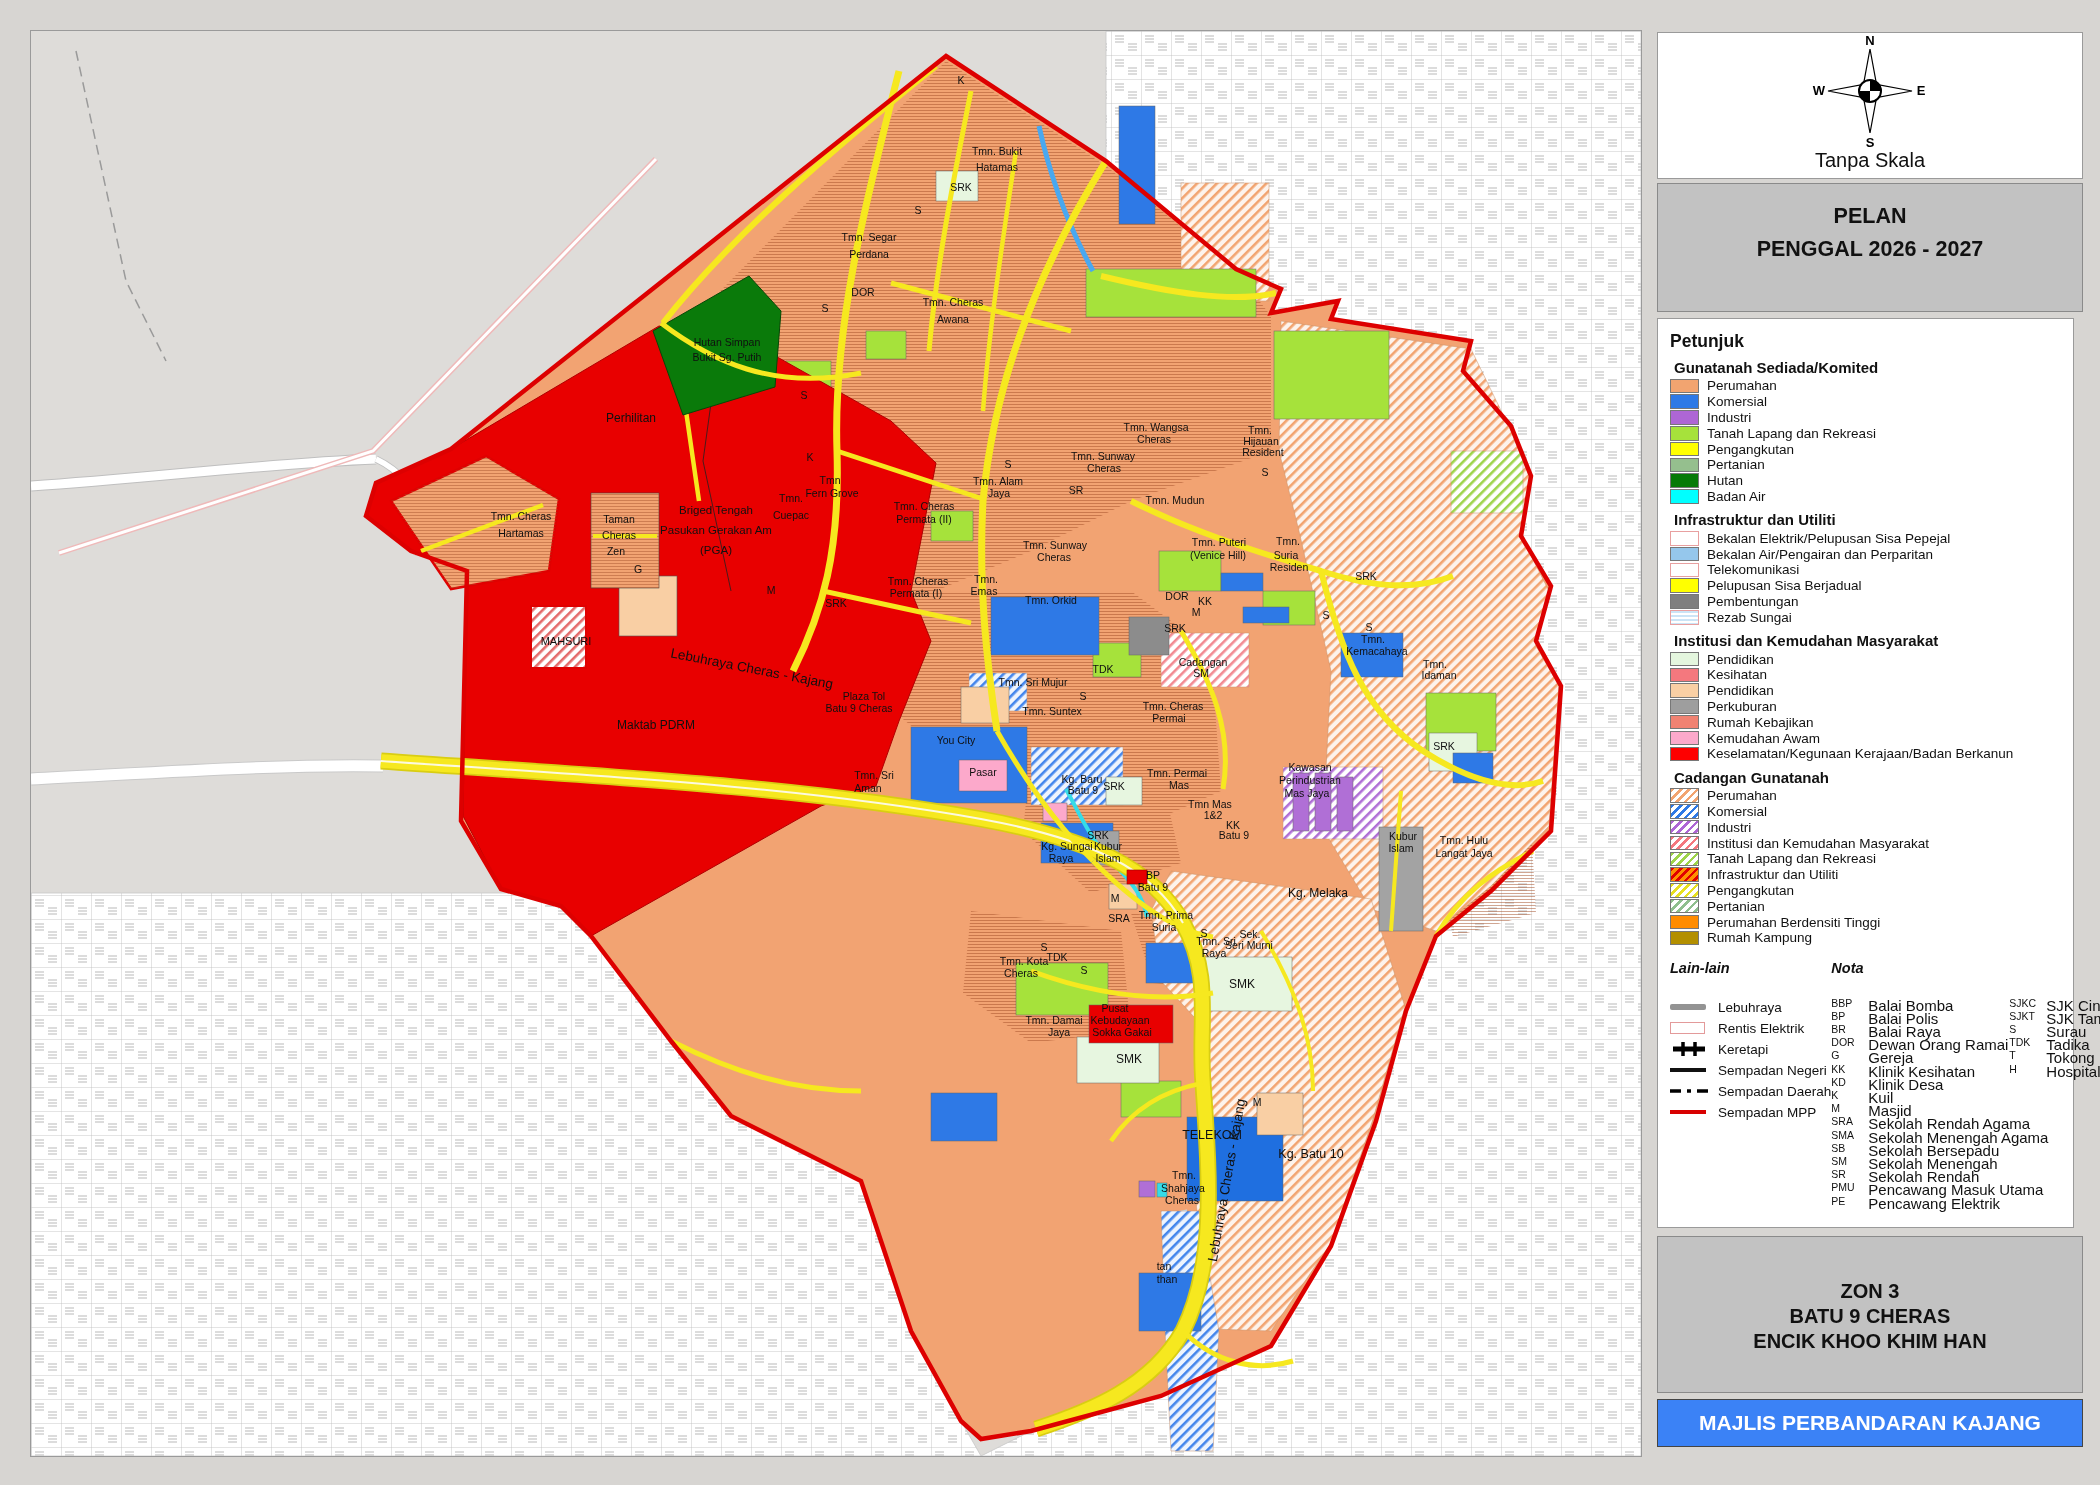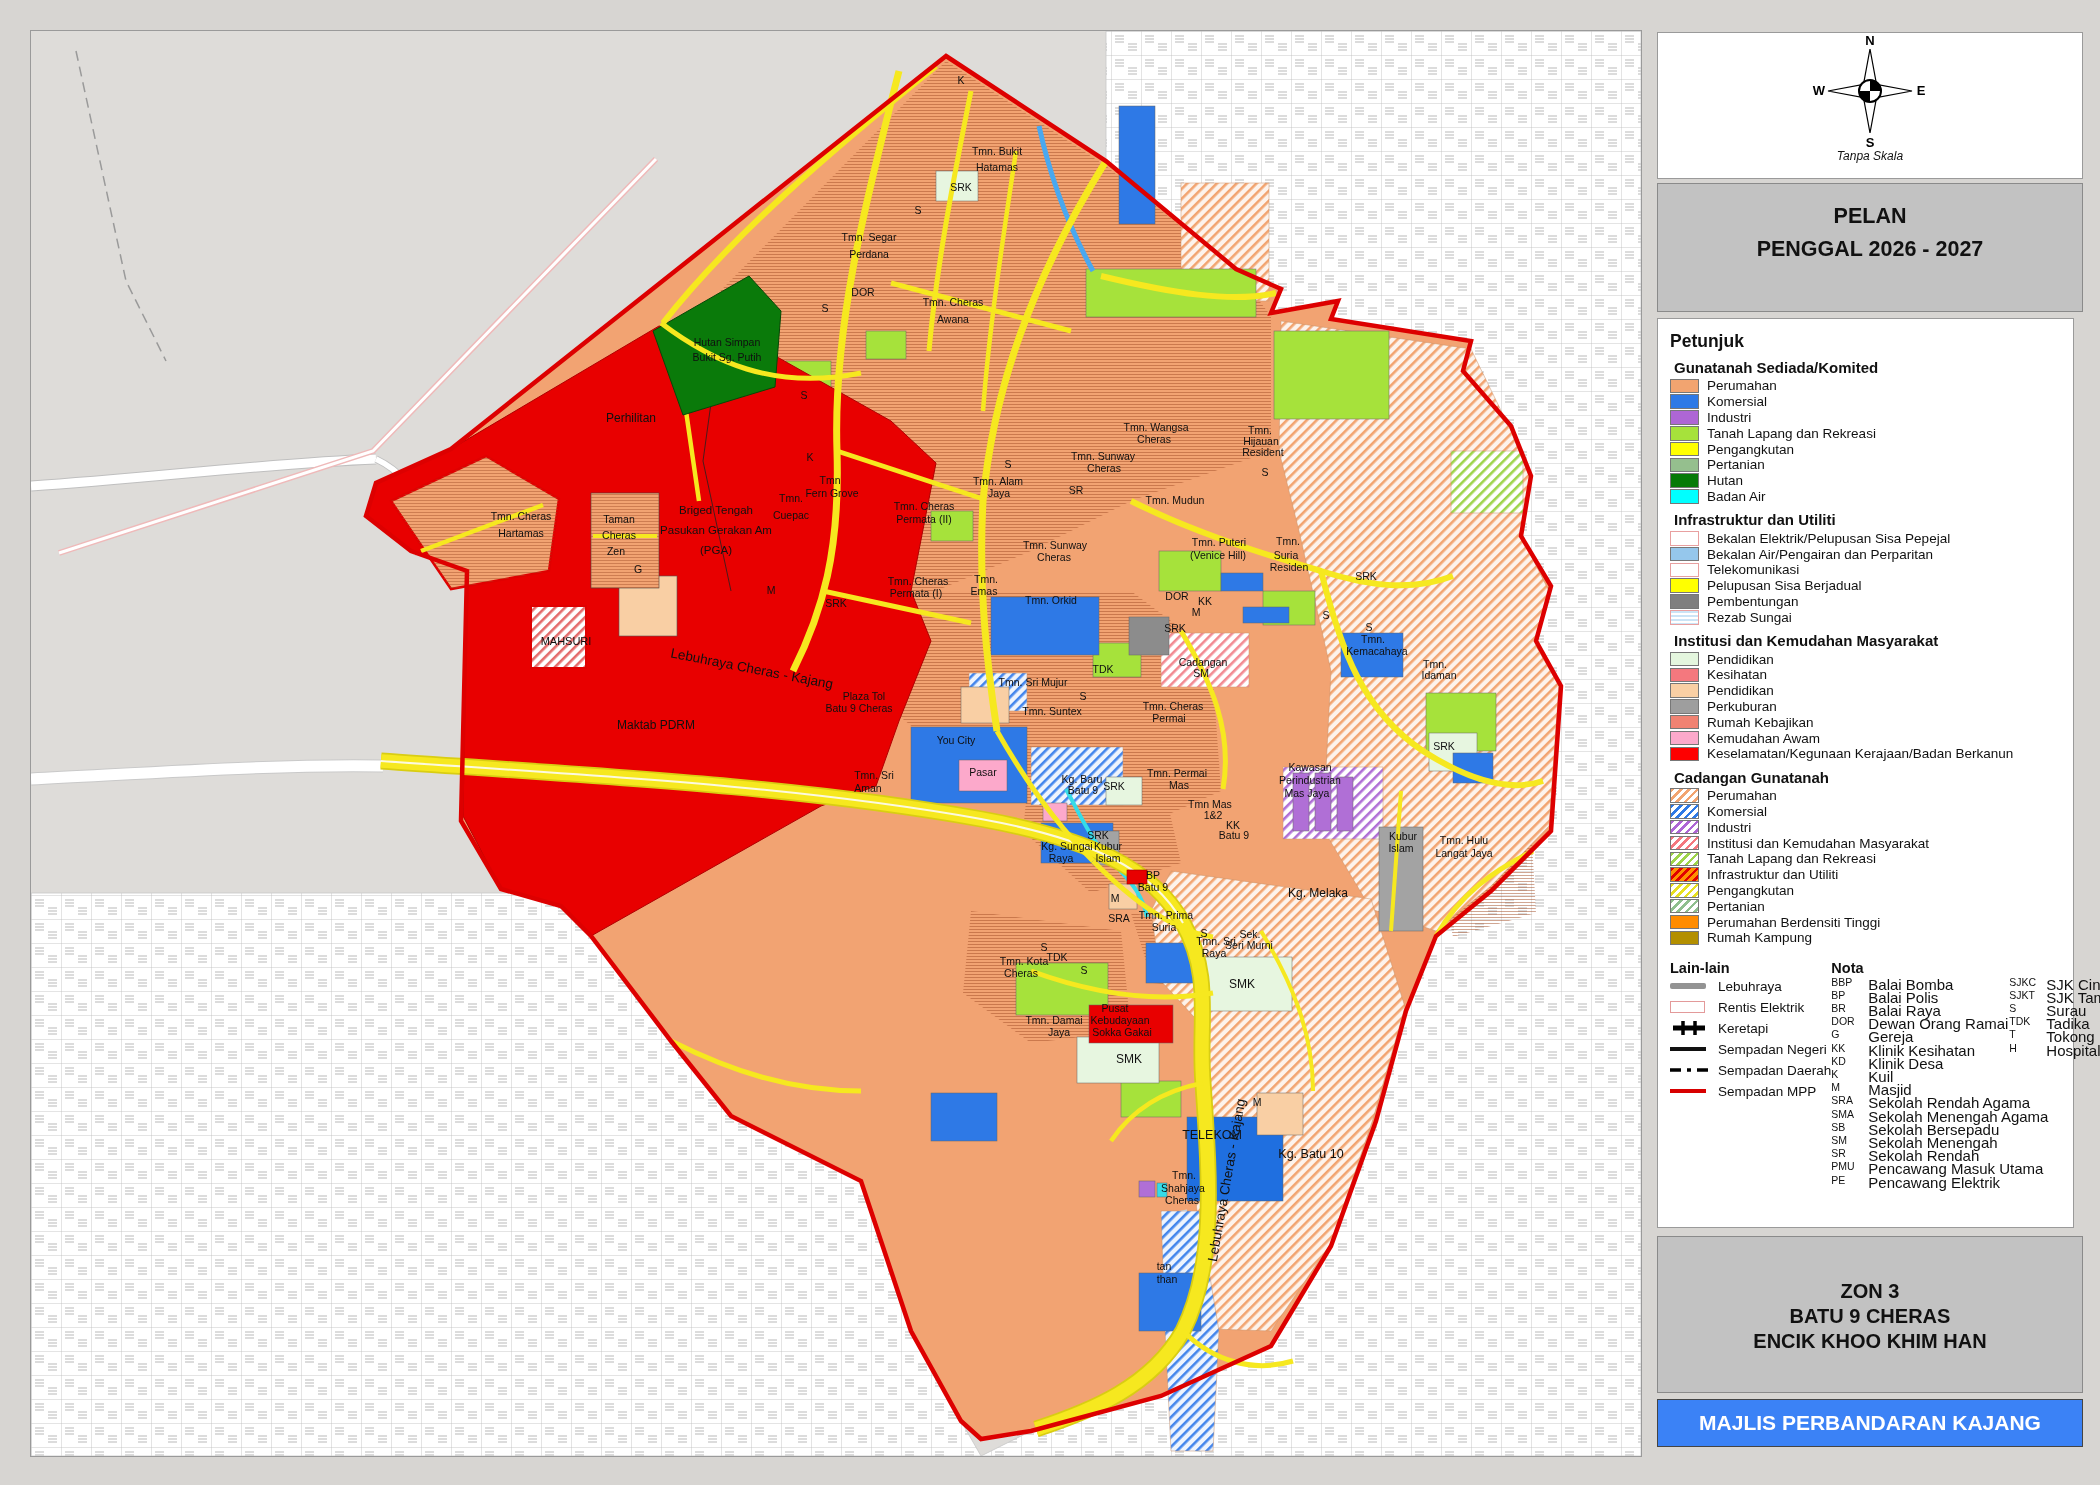--- a/index.html
+++ b/index.html
@@ -4,32 +4,32 @@
 <style>
   html,body{margin:0;padding:0;}
   body{width:2100px;height:1485px;background:#D7D5D2;position:relative;
        font-family:"Liberation Sans",sans-serif;color:#111;overflow:hidden;}
   .box{position:absolute;box-sizing:border-box;background:#fff;border:1px solid #9a9a9a;}
   .graybox{background:#C2C2C2;border:1px solid #8a8a8a;}
   #map-frame{left:30px;top:30px;width:1612px;height:1427px;background:#DEDCD9;}
   #map-frame svg{display:block;}
   
   #compass-box{left:1657px;top:32px;width:426px;height:147px;}
-  #scale-note{position:absolute;left:0;right:0;top:116px;text-align:center;font-size:12px;font-style:italic;}
+  #scale-note{position:absolute;left:0;right:0;top:116px;text-align:center;font-size:20px;}
   #title-box{left:1657px;top:183px;width:426px;height:129px;text-align:center;padding-top:16px;}
   #title-box div{font-weight:bold;font-size:21.5px;line-height:33px;}
   #legend-box{left:1657px;top:318px;width:417px;height:910px;padding:10px 8px 0 12px;}
   .legend-title{font-weight:bold;font-size:17.5px;margin:2px 0 4px 0;}
   .l-sec-h{font-weight:bold;font-size:15px;margin:7px 0 2px 4px;}
   .l-row{display:flex;align-items:center;height:15.8px;}
   .l-sw{width:27px;height:12.5px;border:1px solid #777;margin-right:8px;flex:none;}
   .l-lab{font-size:13.5px;white-space:nowrap;}
   #legend-bottom{display:flex;margin-top:14px;}
   #lain-col{width:178px;}
-  .ll-h,.nota-h{font-weight:bold;font-size:14.5px;margin-bottom:0;}
+  .ll-h,.nota-h{font-weight:bold;font-size:14.5px;margin-bottom:21px;font-style:italic;}
   .ll-row{display:flex;align-items:center;height:21px;}
   .ll-symwrap{width:48px;display:flex;align-items:center;flex:none;}
   .ll-lab{font-size:13.5px;white-space:nowrap;}
   #nota-col{flex:1;}
   #nota-cols{display:flex;}
   #nota-c1{width:178px;}
   .nota-row{display:flex;height:13.2px;}
   .nota-abbr{width:37px;font-size:10.5px;flex:none;}
   .nota-desc{font-size:15px;white-space:nowrap;}
   #zone-box{left:1657px;top:1236px;width:426px;height:157px;text-align:center;padding-top:42px;}

